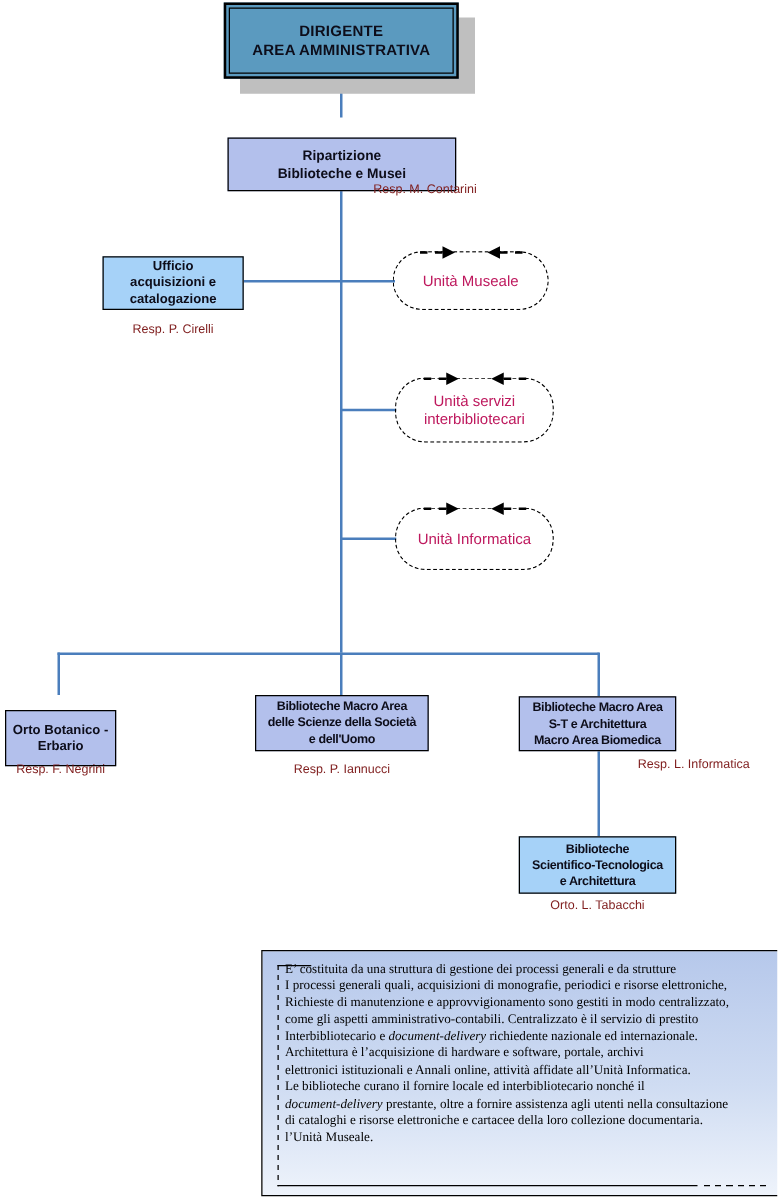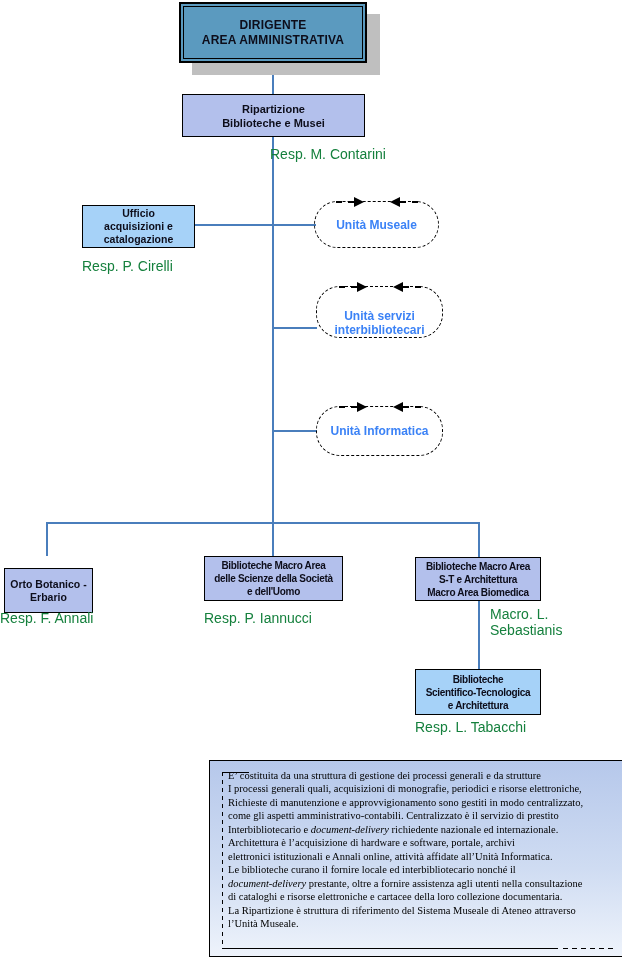--- a/index.html
+++ b/index.html
@@ -12,39 +12,39 @@
   .node{position:absolute;border:1.5px solid #000;display:flex;align-items:center;
         justify-content:center;text-align:center;font-weight:bold;color:#0d0d1a;box-sizing:border-box;}
   .nlabel{white-space:pre-line;font-size:10.5px;line-height:13px;}
   .tight .nlabel{letter-spacing:-0.3px;font-size:10px;}
   
   .shadow{position:absolute;left:192px;top:14px;width:188px;height:61px;background:var(--shadow,#bfbfbf);}
   .dirigente{left:179px;top:2px;width:188px;height:61px;background:var(--dirigente-fill,#5b9abf);
              border:2px solid #000;}
   .dirigente .inner{position:absolute;left:2px;top:2px;right:2px;bottom:2px;border:1px solid #000;}
   .dirigente .nlabel{font-size:12px;line-height:15px;letter-spacing:0.2px;position:relative;}
-  .ripartizione{left:182px;top:94px;width:183px;height:43px;background:var(--periwinkle,#b3c0ec);}
+  .ripartizione{left:182px;top:110px;width:183px;height:43px;background:var(--periwinkle,#b3c0ec);}
   .ripartizione .nlabel{font-size:11px;line-height:14px;}
   .ufficio{left:82px;top:205px;width:113px;height:43px;background:var(--skyblue,#a6d2f8);}
   .orto{left:4px;top:568px;width:89px;height:45px;background:var(--periwinkle,#b3c0ec);}
   .ssu{left:204px;top:556px;width:139px;height:45px;background:var(--periwinkle,#b3c0ec);}
   .st{left:415px;top:557px;width:126px;height:44px;background:var(--periwinkle,#b3c0ec);}
   .sta{left:415px;top:669px;width:126px;height:46px;background:var(--skyblue,#a6d2f8);}
   
   .stadium{position:absolute;border:1.6px dashed #000;border-radius:24px;display:flex;
            align-items:center;justify-content:center;text-align:center;box-sizing:border-box;}
-  .slabel{font-weight:bold;font-size:12px;line-height:14px;color:#3b82f6;white-space:pre-line;}
+  .slabel{font-weight:normal;font-size:12px;line-height:14px;color:#be185d;white-space:pre-line;}
   .arrows{position:absolute;left:0;right:0;top:-5px;display:flex;align-items:center;justify-content:center;}
   .arr-line{width:18px;border-top:2px dashed #000;height:0;}
   .arr-head{width:0;height:0;border-top:5px solid transparent;border-bottom:5px solid transparent;}
   .arr-right{border-left:10px solid #000;}
   .arr-left{border-right:10px solid #000;}
   .arr-gap{width:26px;}
   
-  .resp{position:absolute;font-size:14px;color:#15803d;text-align:left;}
+  .resp{position:absolute;font-size:10px;color:#7f1d1d;text-align:center;}
   
   .textbox{position:absolute;left:209px;top:760px;width:409px;height:195px;border:1px solid #000;
            background:linear-gradient(180deg,var(--textbox-top,#b6c8eb) 0%,#cfdcf2 55%,var(--textbox-bottom,#eef3fb) 100%);
            box-sizing:content-box;padding-left:30px;}
   .tb-topseg{position:absolute;left:12px;top:11px;width:27px;height:1px;background:#000;}
   .tb-vdash{position:absolute;left:12px;top:11px;width:1px;height:177px;
             background:repeating-linear-gradient(180deg,#000 0 4px,transparent 4px 8px);}
   .tb-bsolid{position:absolute;left:12px;top:187px;width:336px;height:1px;background:#000;}
   .tb-bdash{position:absolute;left:353px;top:187px;width:52px;height:1px;
             background:repeating-linear-gradient(90deg,#000 0 5px,transparent 5px 9px);}
@@ -94,21 +94,21 @@
     <div class="arrows">
       <span class="arr-line"></span>
         <span class="arr-head arr-right"></span>
       <span class="arr-gap"></span>
       <span class="arr-head arr-left"></span>
         <span class="arr-line"></span>
     </div>
     <div class="slabel">Unità Museale</div>
   </div>
 
-  <div class="stadium" style="left:316px;top:286px;width:127px;height:52px;align-items:flex-end;">
+  <div class="stadium" style="left:316px;top:302px;width:127px;height:52px;">
     <div class="arrows">
       <span class="arr-line"></span>
         <span class="arr-head arr-right"></span>
       <span class="arr-gap"></span>
       <span class="arr-head arr-left"></span>
         <span class="arr-line"></span>
     </div>
     <div class="slabel">Unità servizi
 interbibliotecari</div>
   </div>
@@ -121,57 +121,56 @@
       <span class="arr-head arr-left"></span>
         <span class="arr-line"></span>
     </div>
     <div class="slabel">Unità Informatica</div>
   </div>
 
   <div class="node orto">
     <div class="nlabel">Orto Botanico -
 Erbario</div>
   </div>
-  <div class="resp" style="left:0px;top:610px;width:97px;">Resp. F. Annali</div>
+  <div class="resp" style="left:0px;top:610px;width:97px;">Resp. F. Negrini</div>
 
   <div class="node ssu tight">
     <div class="nlabel">Biblioteche Macro Area
 delle Scienze della Società
 e dell'Uomo</div>
   </div>
   <div class="resp" style="left:204px;top:610px;width:139px;">Resp. P. Iannucci</div>
 
   <div class="node st tight">
     <div class="nlabel">Biblioteche Macro Area
 S-T e Architettura
 Macro Area Biomedica</div>
   </div>
-  <div class="resp" style="left:490px;top:606px;width:130px;">Macro. L. Sebastianis</div>
+  <div class="resp" style="left:490px;top:606px;width:130px;">Resp. L. Informatica</div>
 
   <div class="node sta tight">
     <div class="nlabel">Biblioteche
 Scientifico-Tecnologica
 e Architettura</div>
   </div>
-  <div class="resp" style="left:415px;top:719px;width:126px;">Resp. L. Tabacchi</div>
+  <div class="resp" style="left:415px;top:719px;width:126px;">Orto. L. Tabacchi</div>
 
   <div class="textbox">
     <div class="tb-topseg"></div>
     <div class="tb-vdash"></div>
     <div class="tb-bsolid"></div>
     <div class="tb-bdash"></div>
     <div class="desc">
         <div class="dline"><span>E’ costituita da una struttura di gestione dei processi generali e da strutture</span></div>
         <div class="dline"><span>I processi generali quali, acquisizioni di monografie, periodici e risorse elettroniche,</span></div>
         <div class="dline"><span>Richieste di manutenzione e approvvigionamento sono gestiti in modo centralizzato,</span></div>
         <div class="dline"><span>come gli aspetti amministrativo-contabili. Centralizzato è il servizio di prestito</span></div>
         <div class="dline"><span>Interbibliotecario e </span><span class="it">document-delivery</span><span> richiedente nazionale ed internazionale.</span></div>
         <div class="dline"><span>Architettura è l’acquisizione di hardware e software, portale, archivi</span></div>
         <div class="dline"><span>elettronici istituzionali e Annali online, attività affidate all’Unità Informatica.</span></div>
         <div class="dline"><span>Le biblioteche curano il fornire locale ed interbibliotecario nonché il</span></div>
         <div class="dline"><span class="it">document-delivery</span><span> prestante, oltre a fornire assistenza agli utenti nella consultazione</span></div>
         <div class="dline"><span>di cataloghi e risorse elettroniche e cartacee della loro collezione documentaria.</span></div>
-        <div class="dline"><span>La Ripartizione è struttura di riferimento del Sistema Museale di Ateneo attraverso</span></div>
         <div class="dline"><span>l’Unità Museale.</span></div>
       </div>
   </div>
 
 </div>
 
 </body></html>

